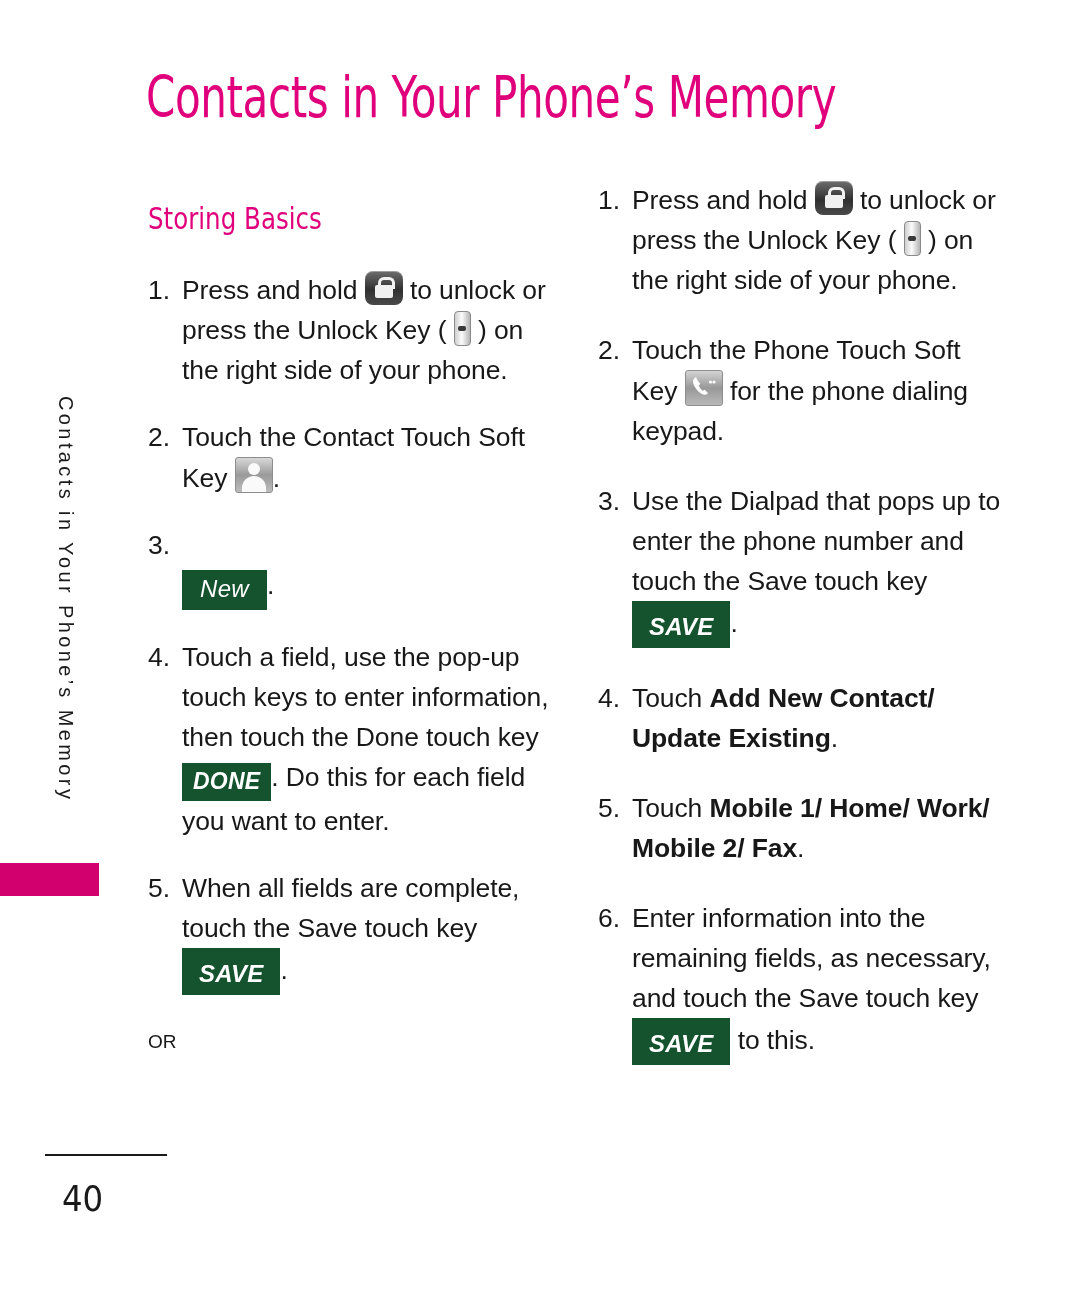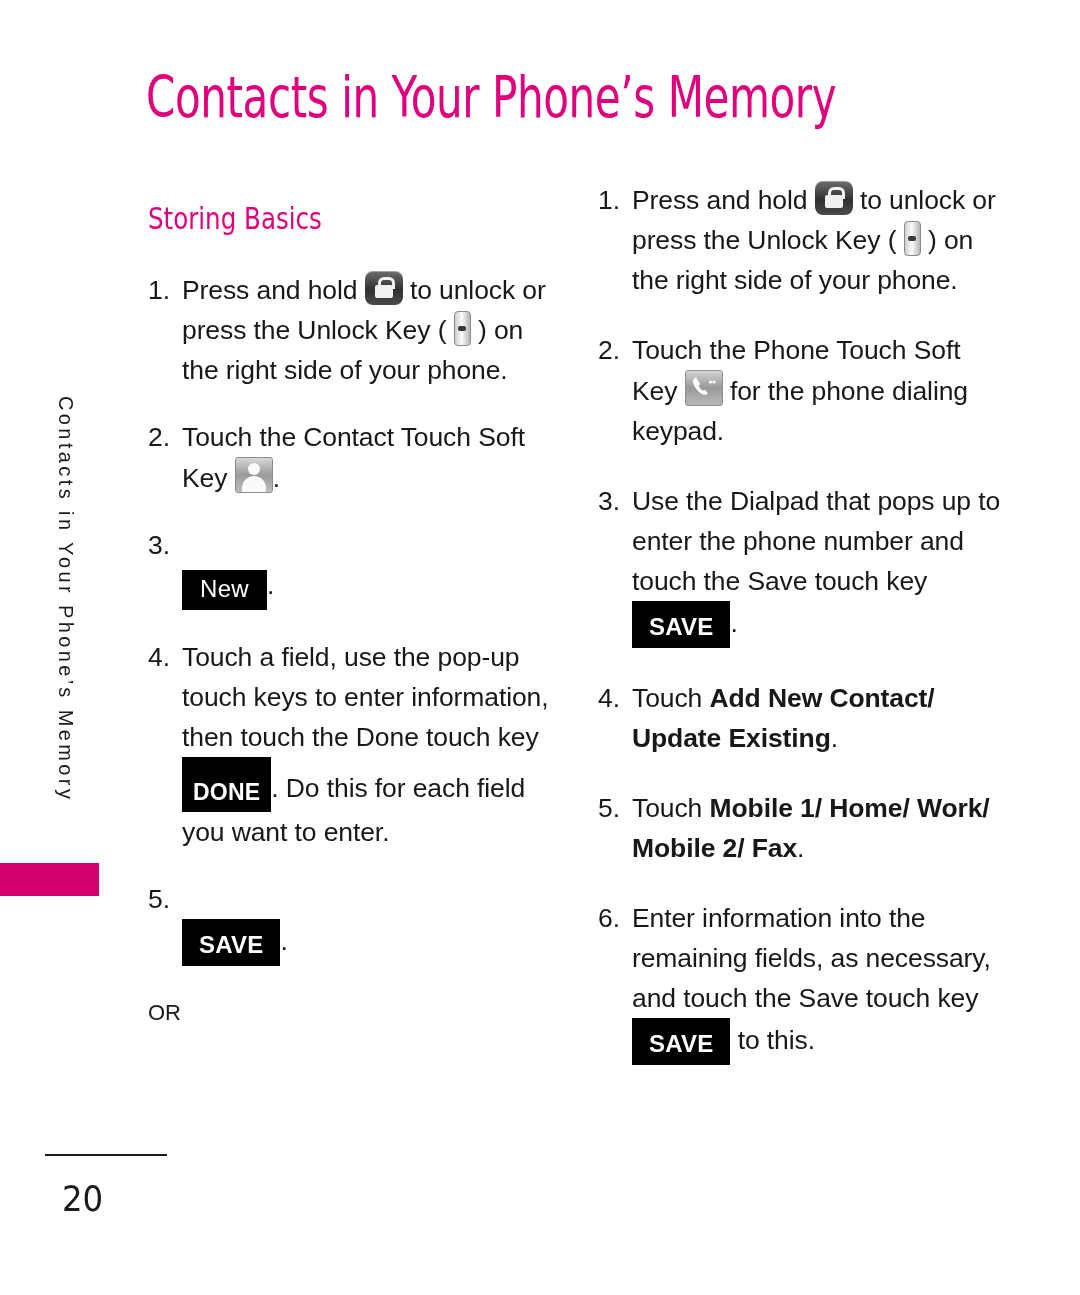--- a/index.html
+++ b/index.html
@@ -107,36 +107,37 @@
     text-align: left;
   }
   .col-right ol.steps > li { margin-bottom: 30px; }
 
   .txt { display: inline; text-align: center; }
   .b { font-weight: bold; }
 
   
   .badge {
     display: inline-block;
-    background: #000000;
+    background: #14532d;
     color: #ffffff;
     font-weight: bold;
     vertical-align: -3px;
     text-align: center;
     line-height: 1;
+    font-style: italic;
   }
   .badge-new {
     font-size: 24px;
     padding: 7px 18px 9px 18px;
     letter-spacing: 0.3px;
     font-weight: normal;
   }
   .badge-done {
     font-size: 23px;
-    padding: 24px 11px 8px 11px;
+    padding: 7px 11px 8px 11px;
     letter-spacing: 0.2px;
   }
   .badge-save {
     font-size: 24px;
     padding: 14px 17px 9px 17px;
     letter-spacing: 0.2px;
   }
 
   
   .icon-inline {
@@ -287,27 +288,27 @@
       <li>
         <span class="num">3.</span><br>
         <span class="badge badge-new">New</span><span class="txt">.</span>
       </li>
 
       <li>
         <span class="num">4.</span><span class="txt">Touch a field, use the pop-up touch keys to enter information, then touch the Done touch key </span><span class="badge badge-done">DONE</span><span class="txt">. Do this for each field you want to enter.</span>
       </li>
 
       <li>
-        <span class="num">5.</span><br>
+        <span class="num">5.</span><span class="txt">When all fields are complete, touch the Save touch key </span><br>
         <span class="badge badge-save">SAVE</span><span class="txt">.</span>
       </li>
 
     </ol>
 
-    <div style="font-size:22px;line-height:40px;">OR</div>
+    <div style="font-size:19px;line-height:40px;">OR</div>
   </div>
 
   <div class="col col-right">
     <ol class="steps">
 
       <li>
         <span class="num">1.</span><span class="txt">Press and hold </span><span class="icon-inline ico-lock"></span><span class="txt"> to unlock or press the Unlock Key ( </span><span class="icon-inline ico-sidekey"></span><span class="txt"> ) on the right side of your phone.</span>
       </li>
 
       <li>
@@ -334,13 +335,13 @@
       <li>
         <span class="num">6.</span><span class="txt">Enter information into the remaining fields, as necessary, and touch the Save touch key </span><br>
         <span class="badge badge-save">SAVE</span><span class="txt"> to this.</span>
       </li>
 
     </ol>
   </div>
 </div>
 
 <div class="footer-rule"></div>
-<div class="page-num">20</div>
+<div class="page-num">40</div>
 
 </body></html>

